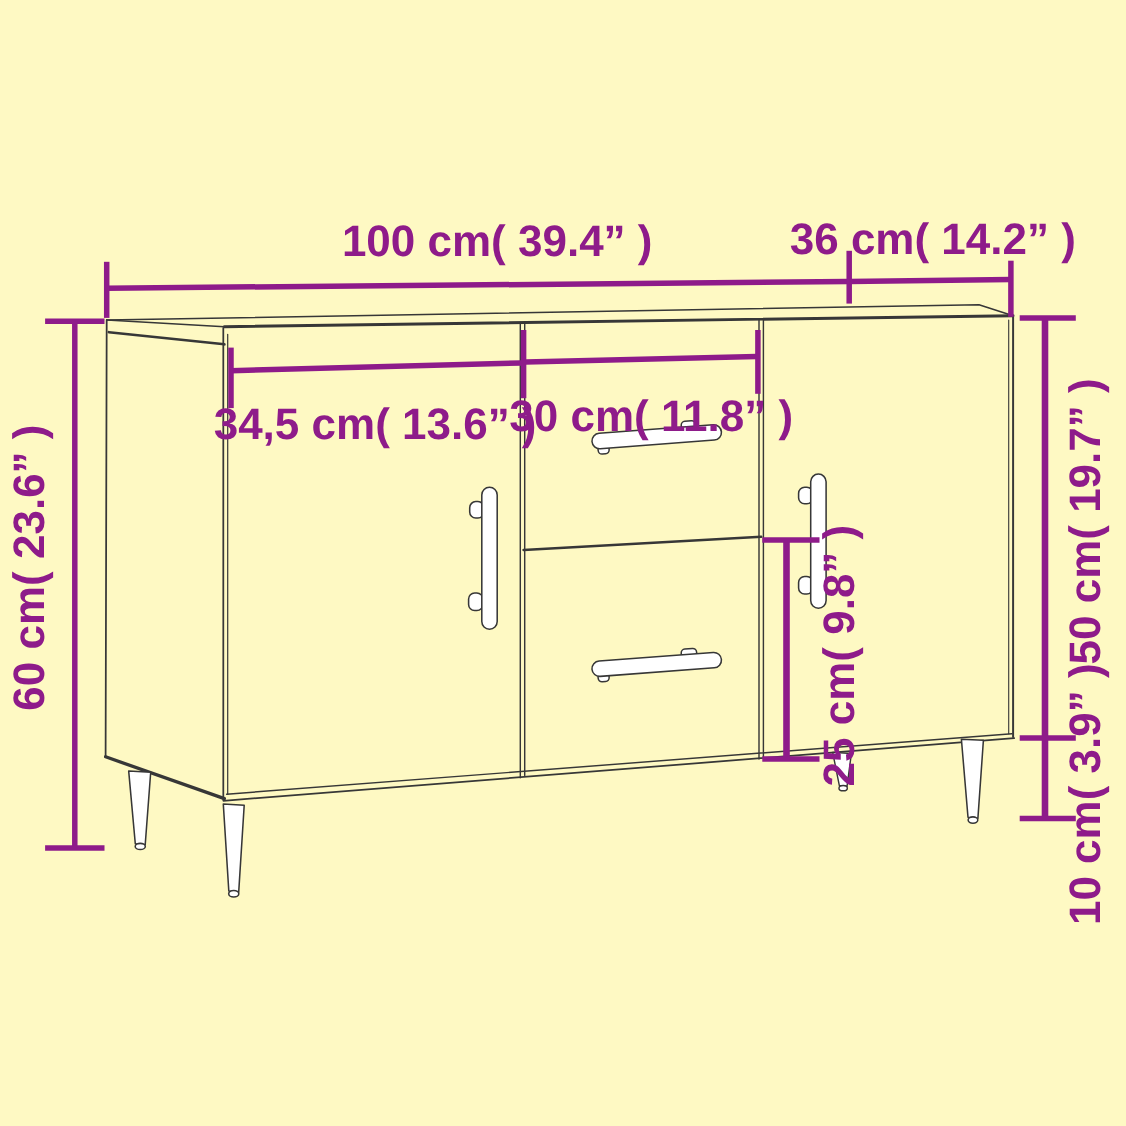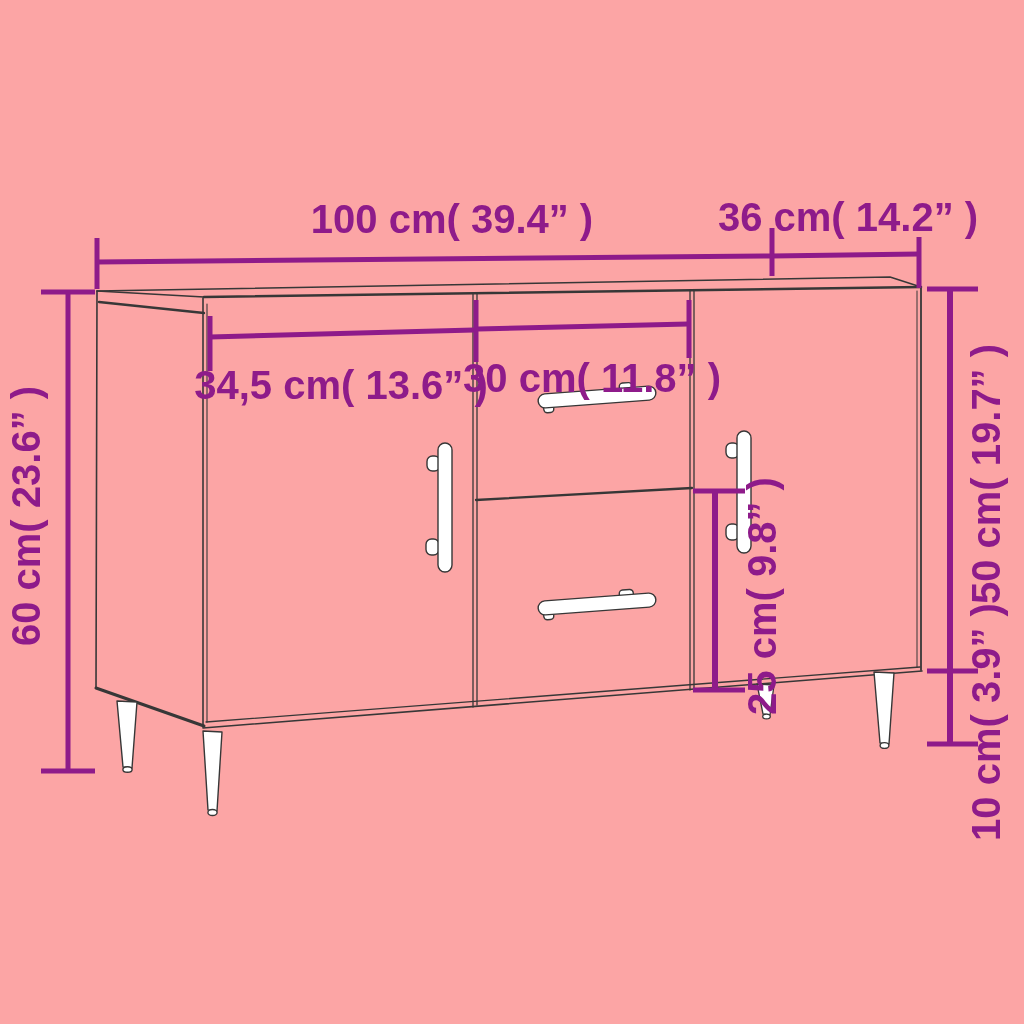--- a/index.html
+++ b/index.html
@@ -1,19 +1,19 @@
 <!DOCTYPE html>
 <html><head>
 <meta charset="utf-8">
 <style>
   html,body{margin:0;padding:0;background:#ffffff;}
   .canvas{
     position:relative;
     width:1024px;height:1024px;
-    background:#fca5a5;
+    background:#fef9c3;
     overflow:hidden;
     font-family:"Liberation Sans", sans-serif;
   }
   svg{display:block;}
   .dim-text{
     font-family:"Liberation Sans", sans-serif;
     font-weight:700;
     font-size:40px;
     fill:#8e1b8a;
   }

